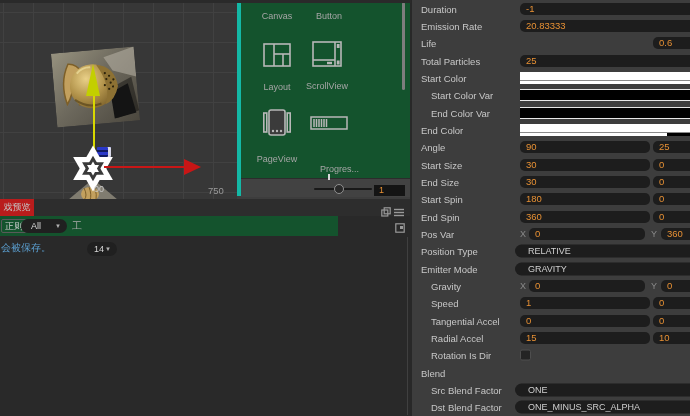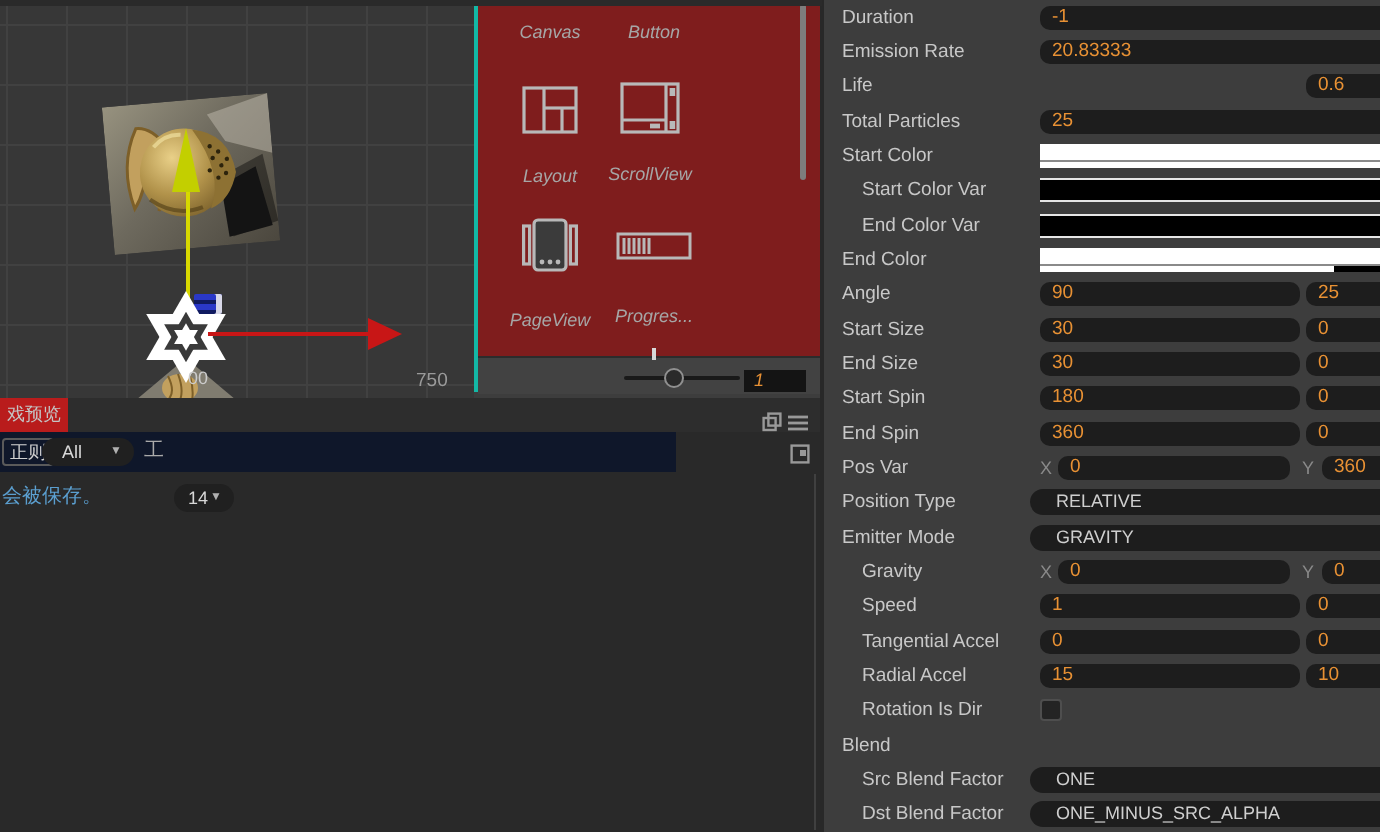--- a/index.html
+++ b/index.html
@@ -20,40 +20,40 @@
   #gizmo-y-head{position:absolute;left:86px;top:64px;width:0;height:0;z-index:2;
     border-left:7px solid transparent;border-right:7px solid transparent;border-bottom:32px solid #c3cf00;}
   #gizmo-x-line{position:absolute;left:104px;top:166px;width:81px;height:2px;background:#c81616;z-index:3;}
   #gizmo-x-head{position:absolute;left:184px;top:159px;width:0;height:0;z-index:3;
     border-top:8px solid transparent;border-bottom:8px solid transparent;border-left:17px solid #c81616;}
   #star{position:absolute;left:70px;top:144px;width:46px;height:49px;z-index:3;}
   #blue-sprite{position:absolute;left:97px;top:147px;width:14px;height:10px;z-index:2;
     background:linear-gradient(#2a38c8 0 3px,#101a60 3px 5px,#2a38c8 5px 8px,#101a60 8px 10px);
     box-shadow:inset -3px 0 0 #d8d8e8;border-radius:1px;}
   
-  #assets{position:absolute;left:237px;top:0;width:174px;height:196px;background:#7f1d1d;
-    border-left:2px solid #14b8a6;box-sizing:border-box;font-style:italic;}
+  #assets{position:absolute;left:237px;top:0;width:174px;height:196px;background:#14532d;
+    border-left:4px solid #14b8a6;box-sizing:border-box;}
   .aitem{position:absolute;width:60px;text-align:center;}
   .aitem .alabel{display:block;color:#a6a6a6;font-size:9px;white-space:nowrap;}
   .aicon{display:inline-block;}
   #assets-scrollbar{position:absolute;left:161px;top:2px;width:3px;height:88px;background:#7d7d7d;border-radius:2px;}
   #slider-row{position:absolute;left:0;top:178px;width:172px;height:18px;background:#424242;border-top:1px solid #2c2c2c;}
   #slider-tick{position:absolute;left:87px;top:-5px;width:2px;height:6px;background:#d8d8d8;}
   #slider-track{position:absolute;left:73px;top:9px;width:58px;height:2px;background:#191919;border-radius:1px;}
   #slider-handle{position:absolute;left:93px;top:5px;width:8px;height:8px;border-radius:50%;
     background:#2a2a2a;border:1.5px solid #909090;box-sizing:content-box;}
   #zoom-value{position:absolute;left:133px;top:6px;width:31px;height:11px;background:#141414;
     color:#e89134;font-size:9px;line-height:11px;padding-left:5px;box-sizing:border-box;}
   
   #console{position:absolute;left:0;top:199px;width:411px;height:217px;background:#292929;}
   #console-header{position:absolute;left:0;top:0;width:411px;height:17px;background:#2d2d2d;}
   #console-tab{position:absolute;left:0;top:0;width:34px;height:17px;background:#b91c1c;
     color:#c4c4c4;font-size:9px;line-height:17px;text-align:center;white-space:nowrap;overflow:hidden;}
   .hicon{position:absolute;top:4px;}
-  #console-toolbar{position:absolute;left:0;top:17px;width:338px;height:20px;background:#0f172a;}
+  #console-toolbar{position:absolute;left:0;top:17px;width:338px;height:20px;background:#14532d;}
   #regex-btn{position:absolute;left:1px;top:3px;height:12px;padding:0 3px;border:1px solid #5a5a5a;border-radius:2px;
     color:#d0d0d0;font-size:9px;line-height:12px;}
   .pill{position:absolute;top:3px;height:14px;background:#202020;border-radius:7px;color:#d8d8d8;
     font-size:9px;line-height:14px;box-sizing:border-box;}
   .pill .caret{position:absolute;right:6px;top:0;font-size:6px;color:#b0b0b0;line-height:14px;}
   #filter-pill{left:21px;width:46px;padding-left:10px;}
   #fontsize-icon{position:absolute;left:72px;top:3px;color:#aaaaaa;font-size:10px;line-height:14px;}
   #fontsize-pill{left:87px;width:30px;padding-left:7px;margin-top:23px;}
   #popout-icon{position:absolute;left:395px;top:3px;}
   #console-message{position:absolute;left:1px;top:42px;color:#5b9fd0;font-size:10px;white-space:nowrap;}
@@ -220,21 +220,21 @@
         <svg width="38" height="14" viewBox="0 0 38 14" fill="none" stroke="#b8b8b8" stroke-width="1.5">
           <rect x="1" y="1" width="36" height="12"></rect>
           <line x1="4" y1="3" x2="4" y2="11"></line>
             <line x1="6.5" y1="3" x2="6.5" y2="11"></line>
           <line x1="9" y1="3" x2="9" y2="11"></line>
             <line x1="11.5" y1="3" x2="11.5" y2="11"></line>
           <line x1="14" y1="3" x2="14" y2="11"></line>
             <line x1="16.5" y1="3" x2="16.5" y2="11"></line>
         </svg>
       </span>
-      <span class="alabel" style="margin-top:18px;">Progres...</span>
+      <span class="alabel" style="margin-top:30px;text-align:right;">Progres...</span>
     </div>
 
     <div id="assets-scrollbar"></div>
 
     <div id="slider-row">
       <div id="slider-tick"></div>
       <div id="slider-track"></div>
       <div id="slider-handle"></div>
       <div id="zoom-value">1</div>
     </div>

